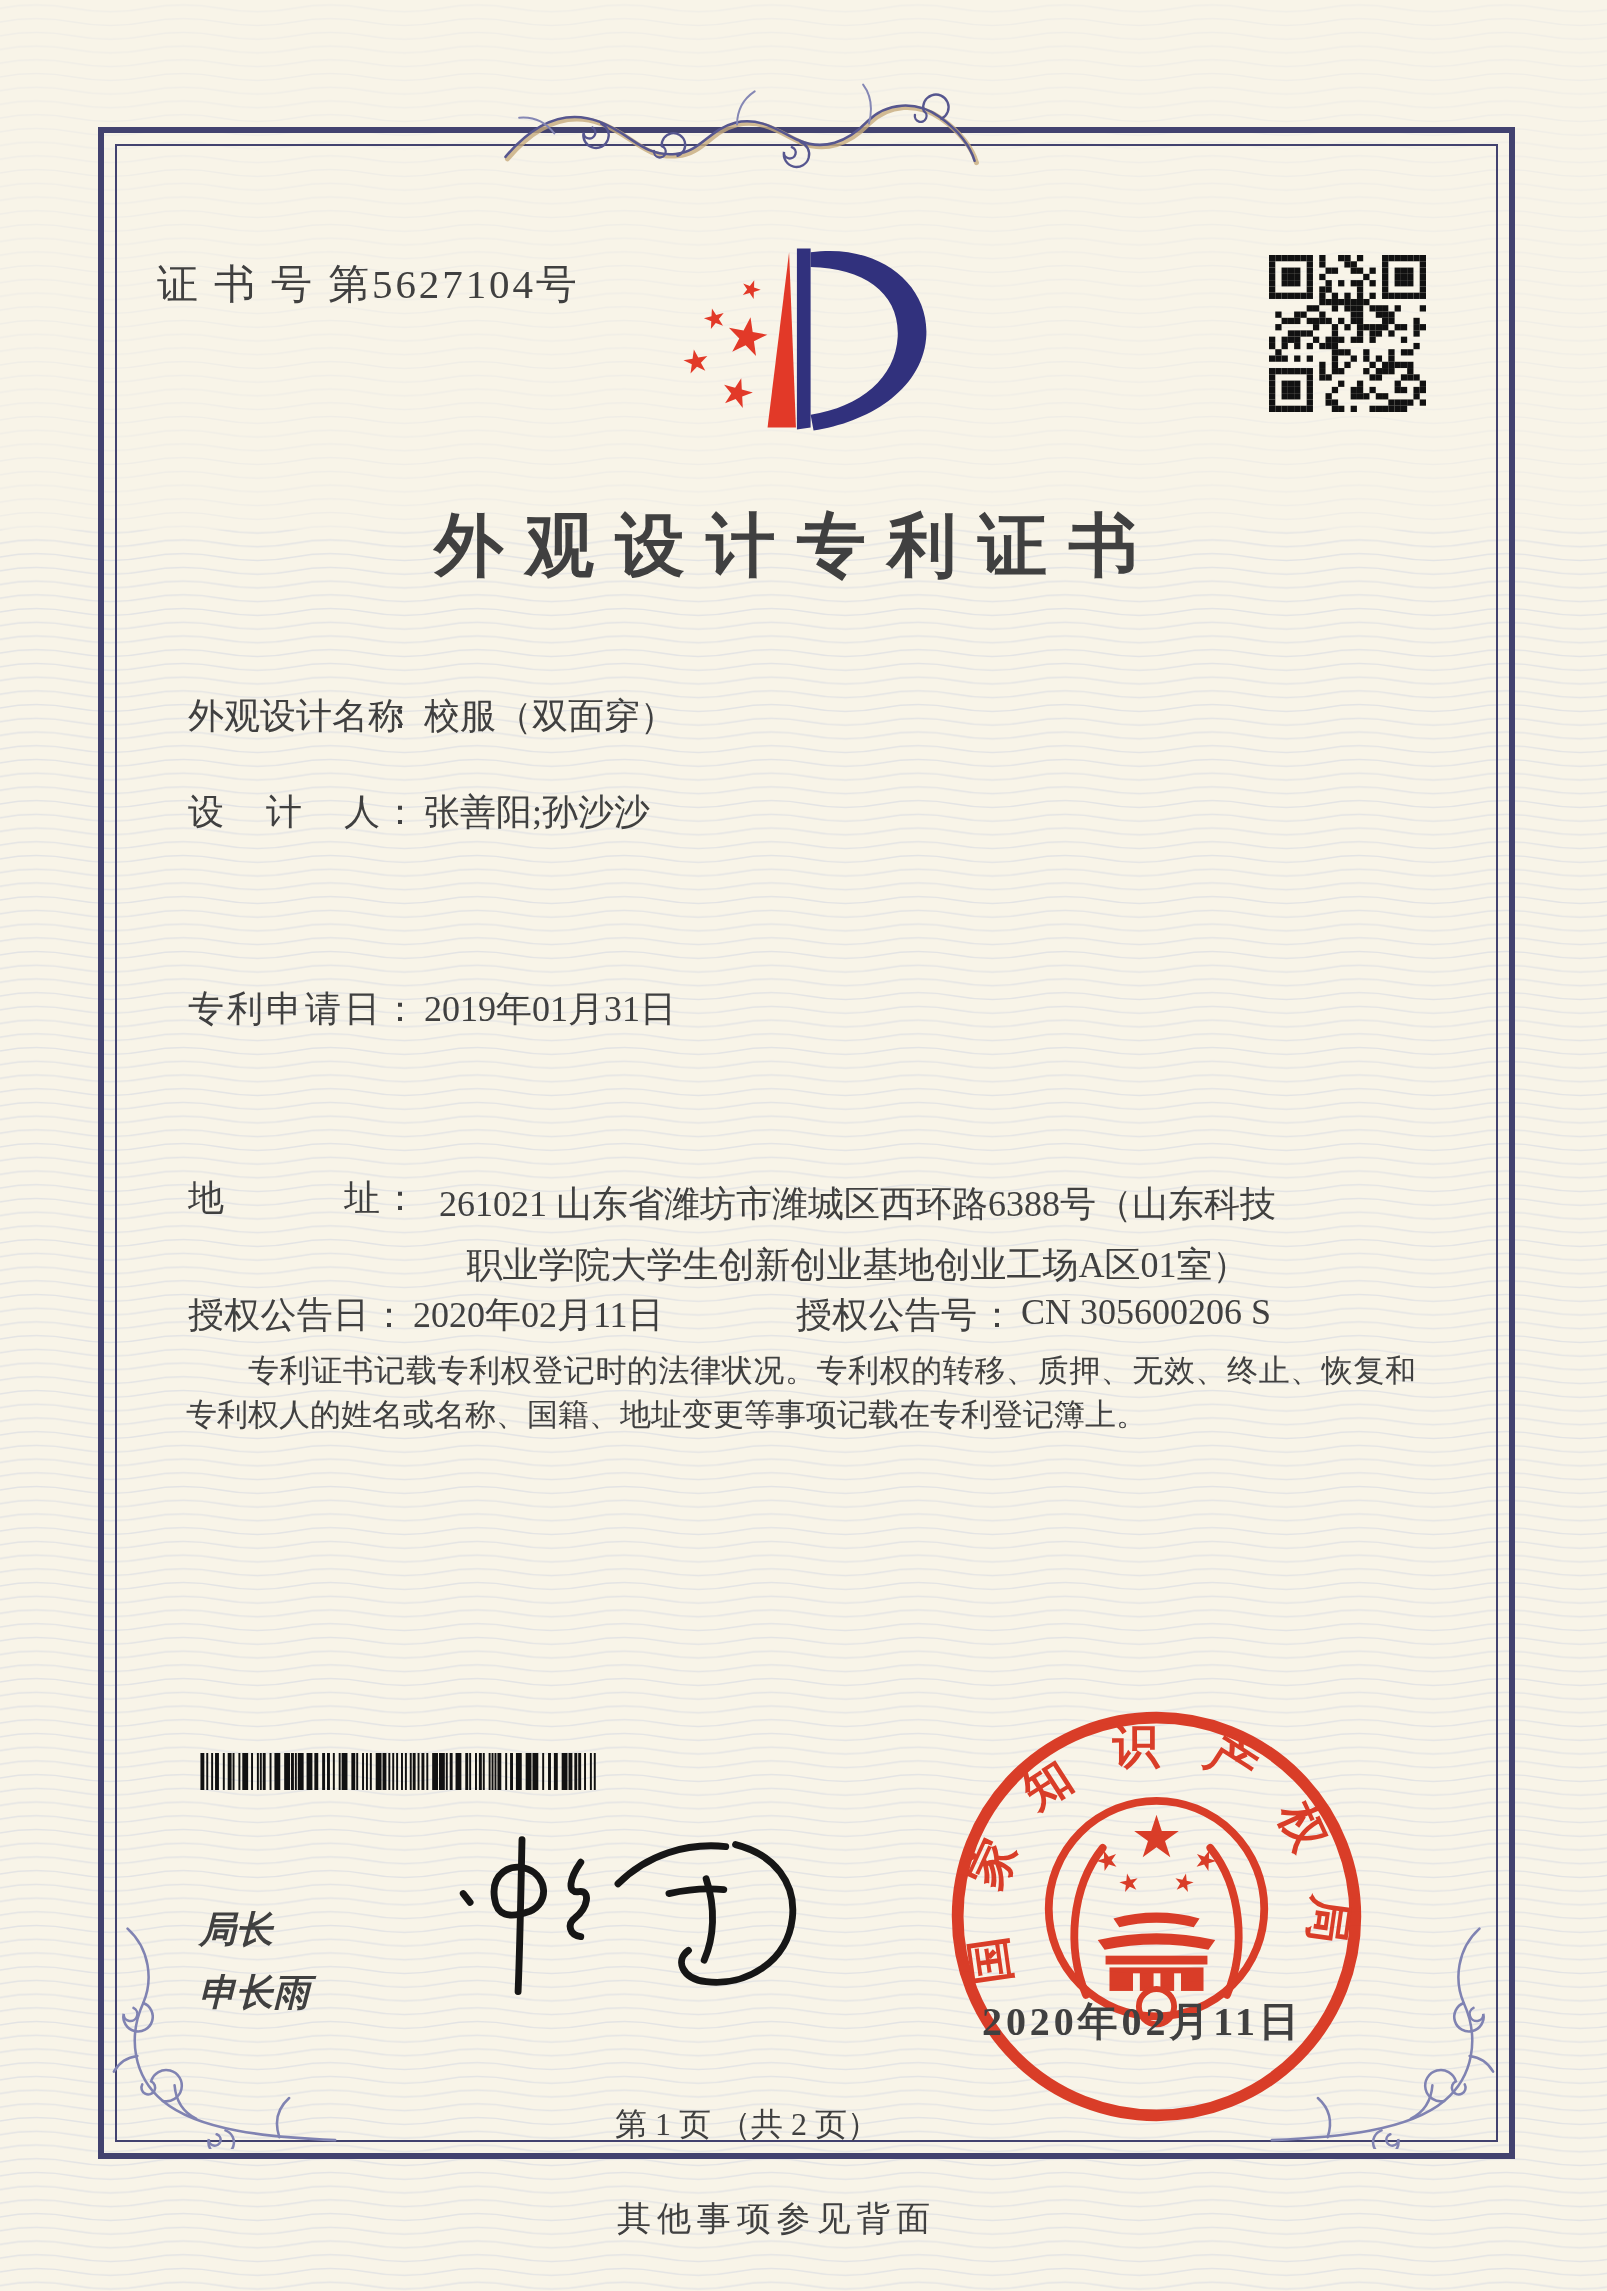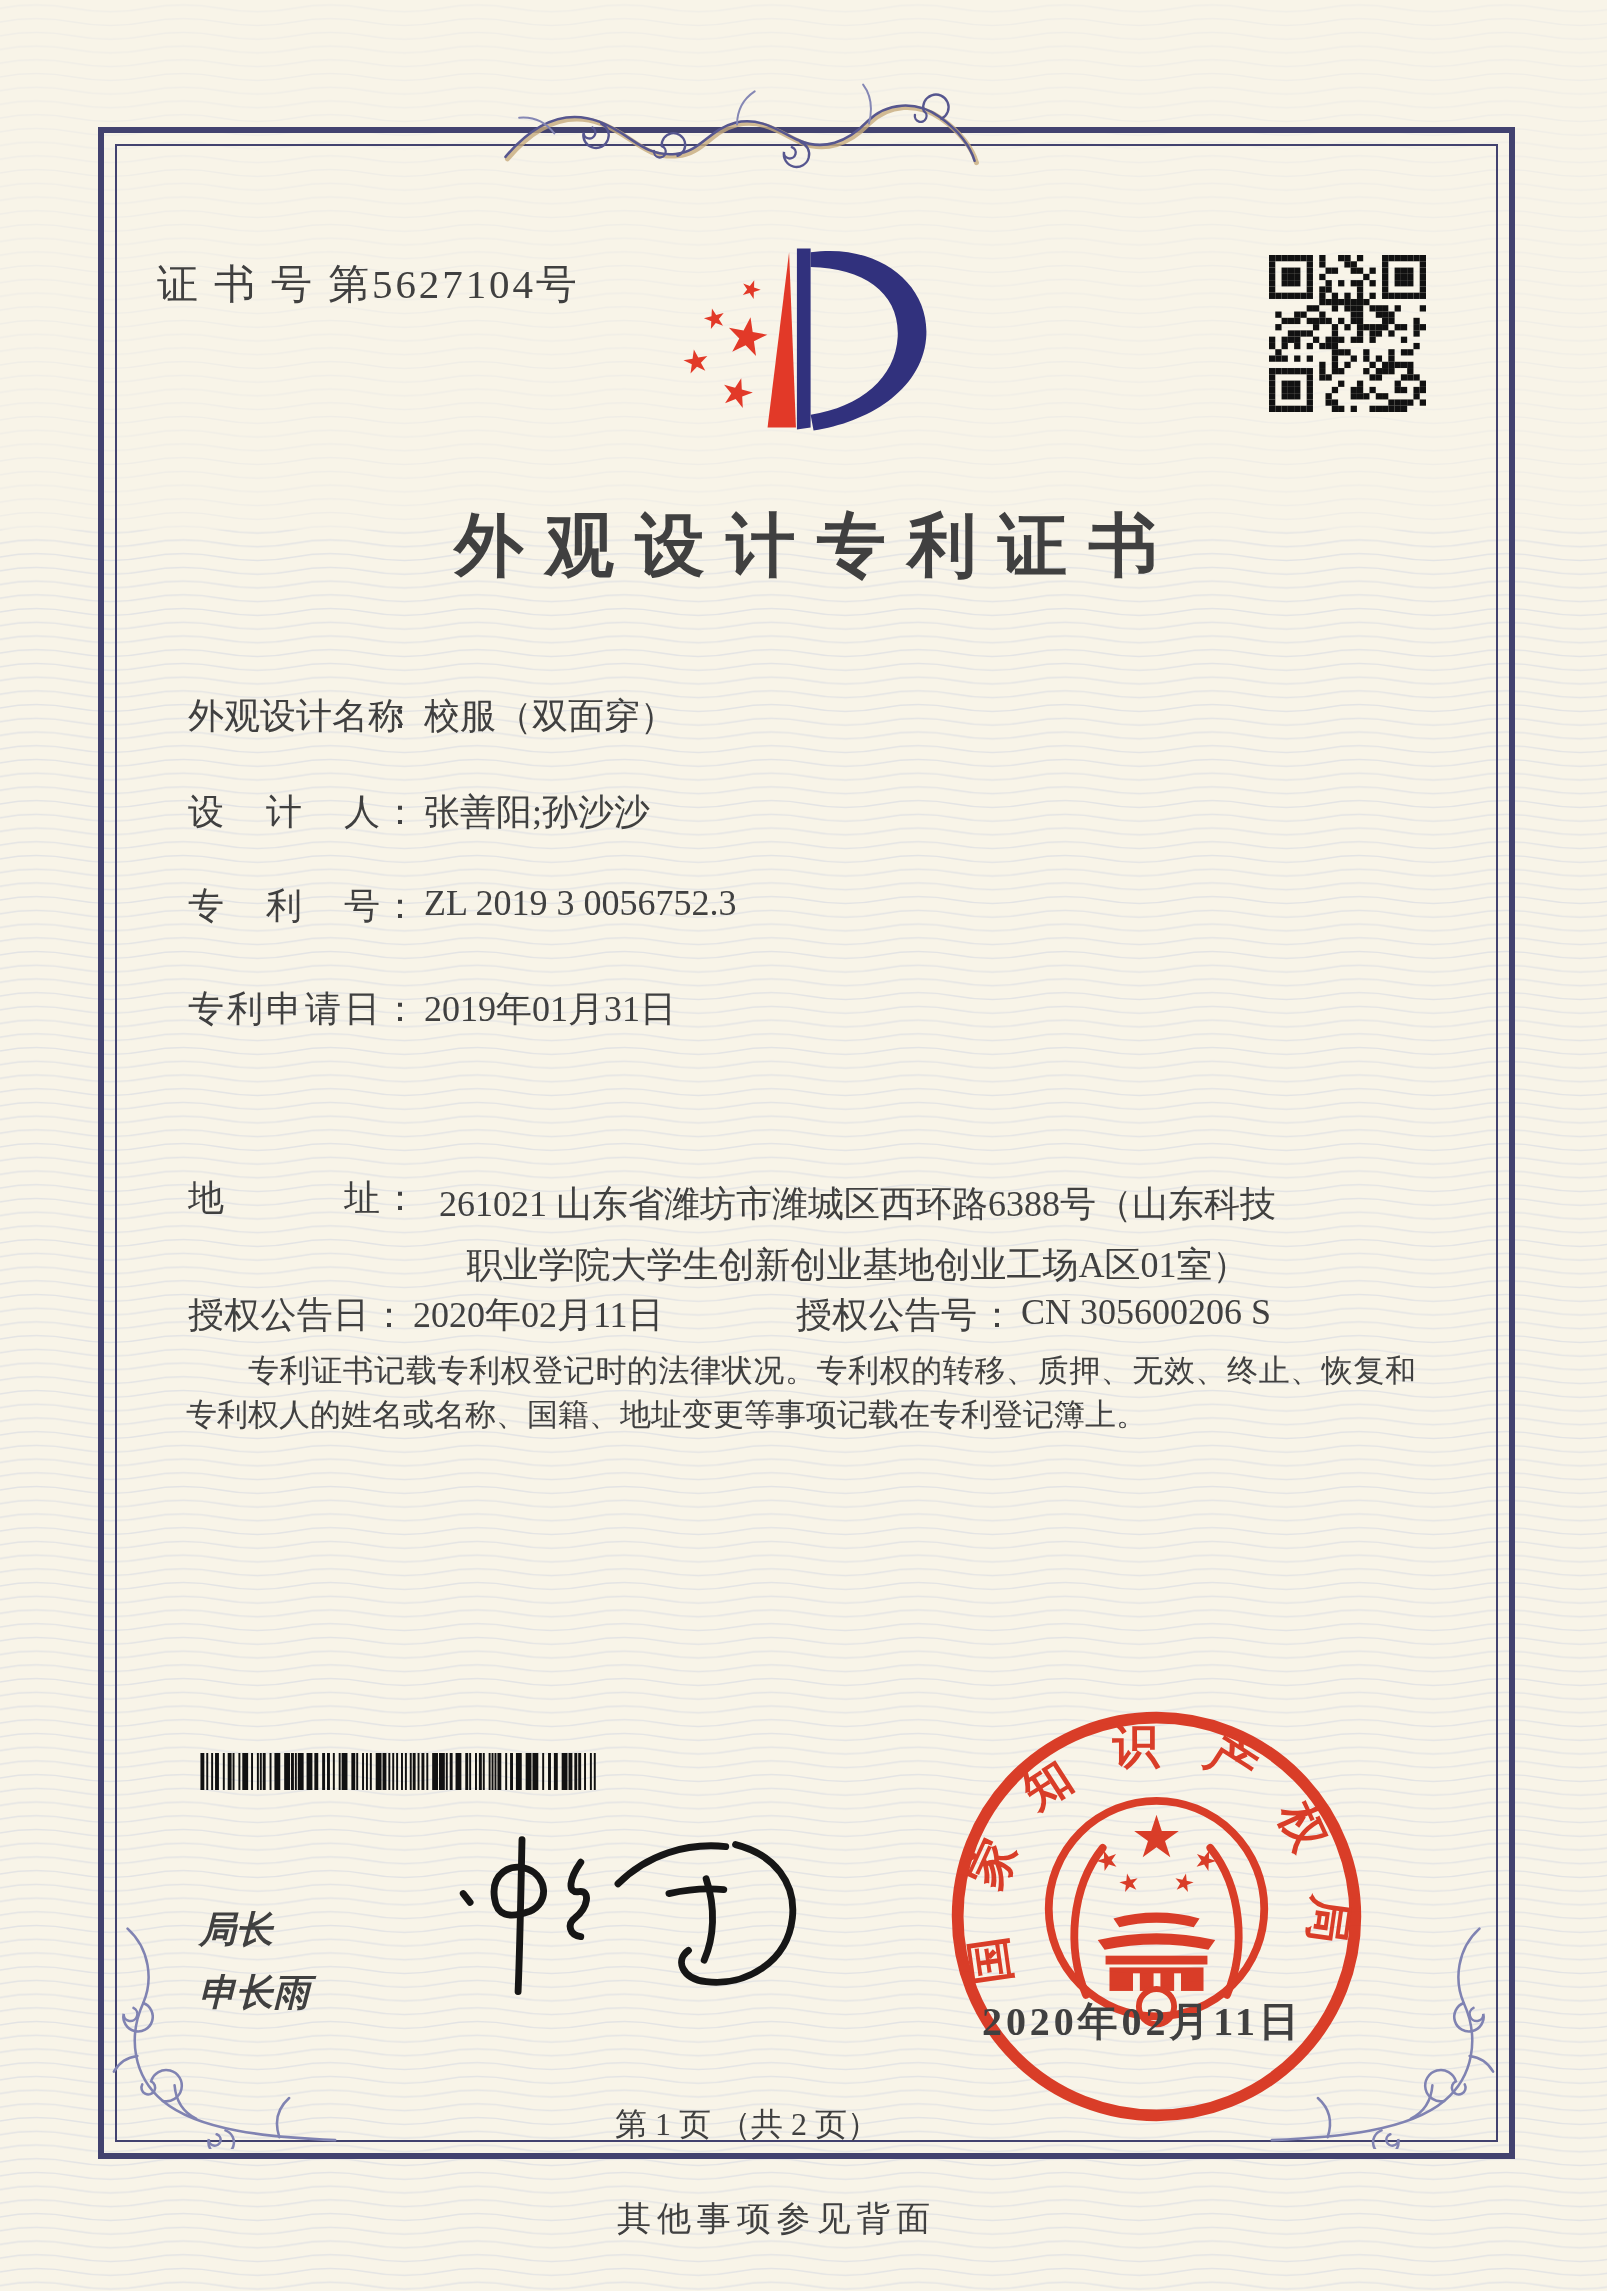--- a/index.html
+++ b/index.html
@@ -13,21 +13,21 @@
   .frame-outer{position:absolute;left:98px;top:127px;right:92px;bottom:133px;
     border:6.9px solid #42426f;z-index:1;}
   .frame-inner{position:absolute;left:115px;top:144px;right:109px;bottom:150px;
     border:2px solid #42426f;z-index:1;}
   .ornament{position:absolute;z-index:2;}
   .ornament.flip{transform:scaleX(-1);}
   .cert-no{position:absolute;left:157px;top:257px;font-size:41px;letter-spacing:2.9px;z-index:3;}
   .logo{position:absolute;left:647px;top:223px;z-index:3;}
   .qr{position:absolute;left:1269px;top:255px;z-index:3;}
   .title{position:absolute;left:0;top:500px;width:1572px;text-align:center;
-    font-size:69px;font-weight:bold;letter-spacing:21.6px;text-indent:21.6px;z-index:3;margin-left:20px;}
+    font-size:69px;font-weight:bold;letter-spacing:21.6px;text-indent:21.6px;z-index:3;}
   .frow{position:absolute;left:188px;font-size:36px;z-index:3;white-space:nowrap;}
   .flabel{display:inline-block;width:192px;text-align:justify;text-align-last:justify;vertical-align:top;}
   .flabel.narrow{width:181px;}
   .fcolon{display:inline-block;margin:0 5.9px 0 2px;vertical-align:top;}
   .fvalue{display:inline-block;vertical-align:top;}
   .fvalue.wrap{white-space:normal;width:867px;line-height:61px;text-align:center;}
   .grant2{position:absolute;left:608px;top:0;}
   .paras{position:absolute;left:186px;top:1349px;width:1230px;font-size:31px;
     line-height:44px;text-align:justify;z-index:3;}
   .paras p{margin:0 0 7.8px 0;text-indent:2em;}
@@ -393,23 +393,20 @@
     </svg>
 
   <div class="title">外观设计专利证书</div>
 
   <div class="frow" style="top:692px">
     <span class="flabel">外观设计名称</span><span class="fcolon">：</span><span class="fvalue">校服（双面穿）</span>
   </div>
   <div class="frow" style="top:788px">
     <span class="flabel">设计人</span><span class="fcolon">：</span><span class="fvalue">张善阳;孙沙沙</span>
   </div>
-  <div class="frow" style="top:882px">
-    <span class="flabel">专利号</span><span class="fcolon">：</span><span class="fvalue">ZL 2019 3 0056752.3</span>
-  </div>
   <div class="frow" style="top:985px">
     <span class="flabel">专利申请日</span><span class="fcolon">：</span><span class="fvalue">2019年01月31日</span>
   </div>
   <div class="frow" style="top:1174px">
     <span class="flabel">地址</span><span class="fcolon">：</span><span class="fvalue wrap">261021 山东省潍坊市潍城区西环路6388号（山东科技职业学院大学生创新创业基地创业工场A区01室）</span>
   </div>
   <div class="frow" style="top:1274px;right:0;margin-top:17px;">
     <span>
       <span class="flabel narrow">授权公告日</span><span class="fcolon">：</span><span class="fvalue">2020年02月11日</span>
     </span>

